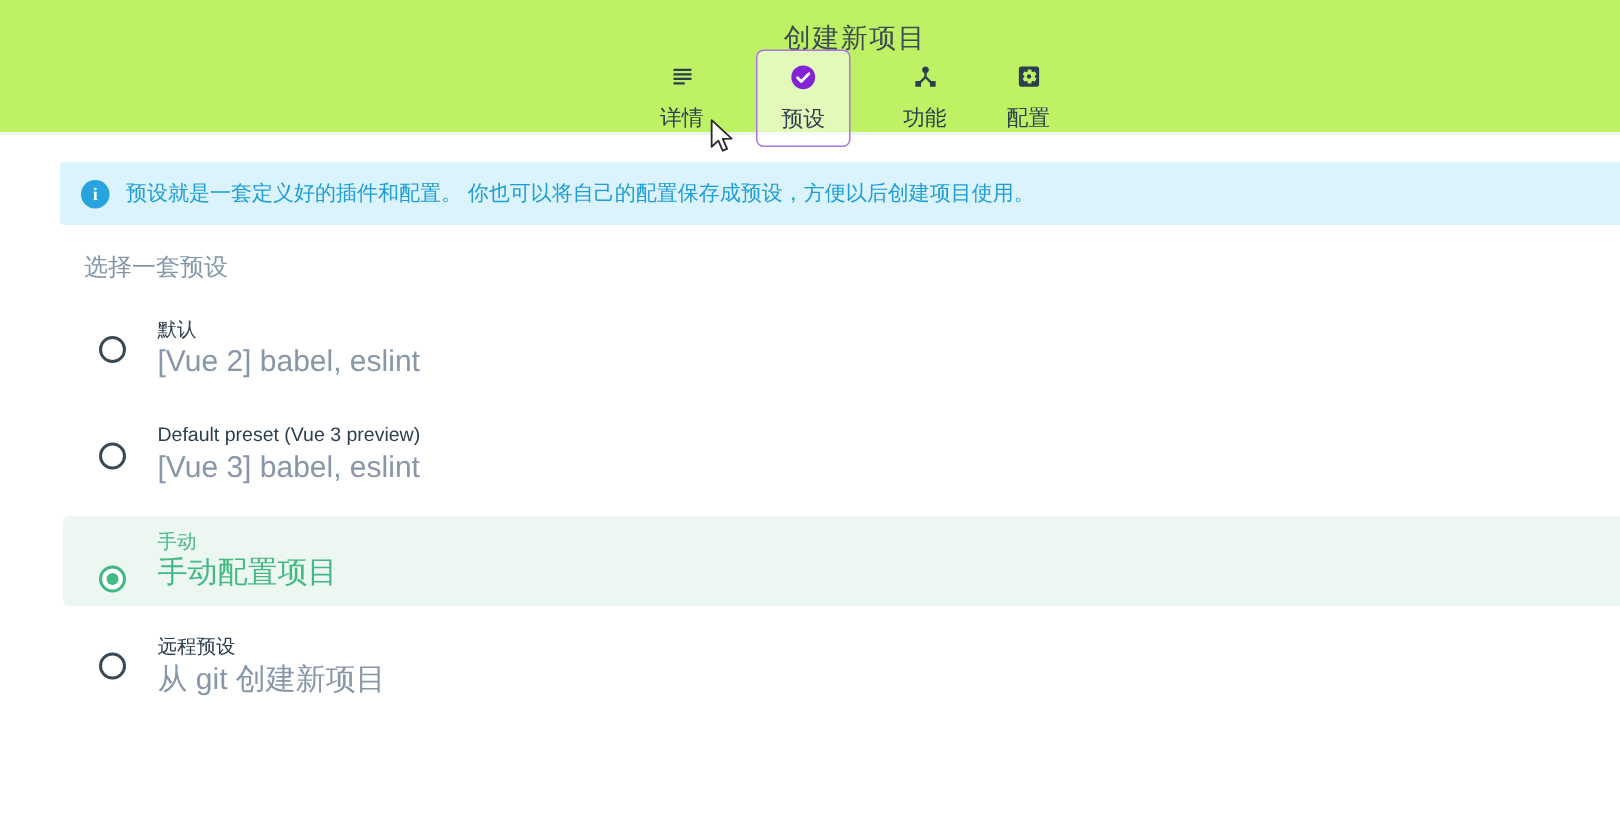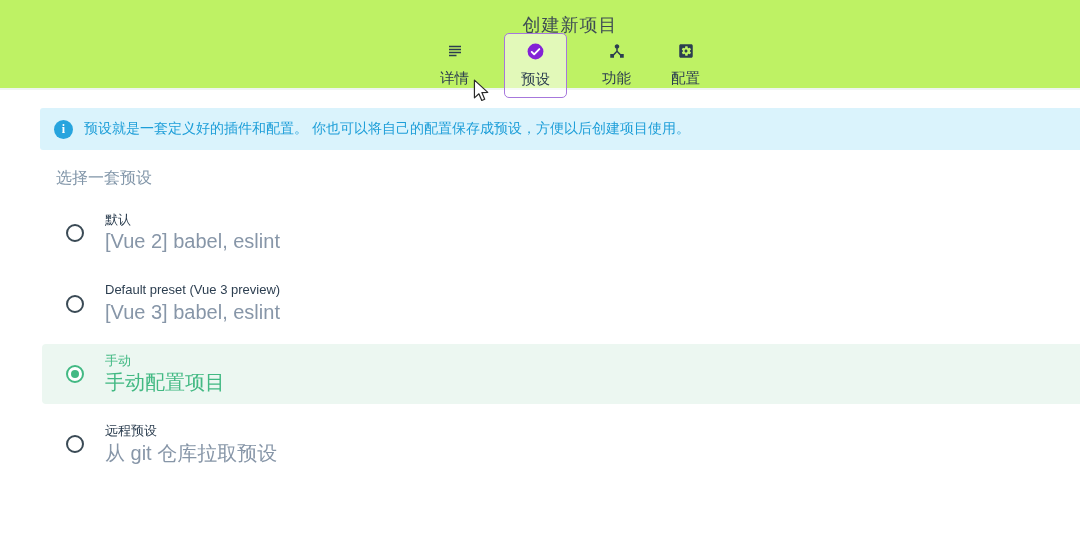--- a/index.html
+++ b/index.html
@@ -47,21 +47,21 @@
   .banner-text{color:#1d9ed8;font-size:14px;}
   
   .section-heading{
     margin:18px 0 0 56px;font-size:16px;font-weight:400;color:#8296a9;
   }
   .preset-list{margin-top:14px;}
   .preset-row{
     display:flex;align-items:center;margin-left:42px;margin-bottom:10px;
     padding:9px 0 9px 24px;border-radius:4px 0 0 4px;cursor:pointer;
   }
-  .preset-row.selected{background:#ecf7f1;}
+  .preset-row.selected{background:#ecf7f1;align-items:flex-end;}
   .radio{
     width:14px;height:14px;border:2px solid #3a4a55;border-radius:50%;
     margin-right:21px;flex-shrink:0;position:relative;background:#ffffff;
     box-sizing:content-box;
   }
   .preset-row.selected .radio{border-color:#42b983;}
   .preset-row.selected .radio::after{
     content:"";position:absolute;left:3px;top:3px;width:8px;height:8px;
     border-radius:50%;background:#42b983;
   }
@@ -152,21 +152,21 @@
       <div>
         <div class="preset-name">手动</div>
         <div class="preset-desc">手动配置项目</div>
       </div>
     </div>
 
     <div class="preset-row">
       <span class="radio"></span>
       <div>
         <div class="preset-name">远程预设</div>
-        <div class="preset-desc">从 git 仓库拉取预设</div>
+        <div class="preset-desc">从 git 创建新项目</div>
       </div>
     </div>
 
   </div>
 </main>
 
 <span class="cursor">
   <svg width="20" height="23" viewBox="0 0 14 21">
     <path d="M1 1 L1 17.2 L5.1 13.5 L7.7 19.6 L10.4 18.45 L7.8 12.4 L13.2 12.2 Z" fill="#ffffff" stroke="#2a2a2a" stroke-width="1.1" stroke-linejoin="round"></path>
   </svg>

